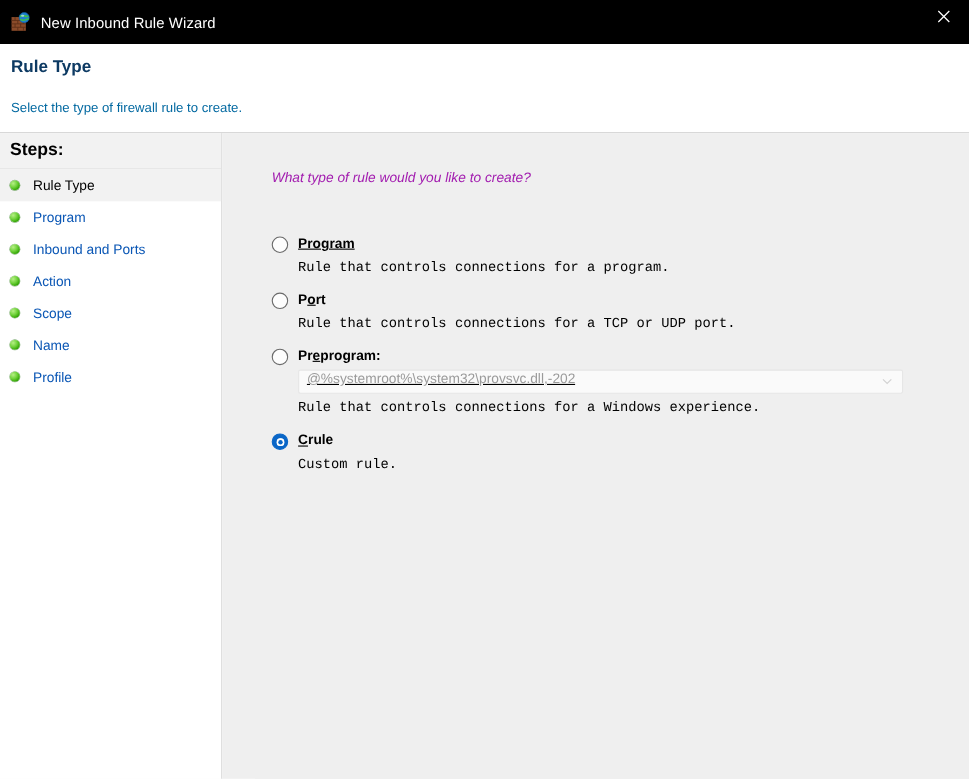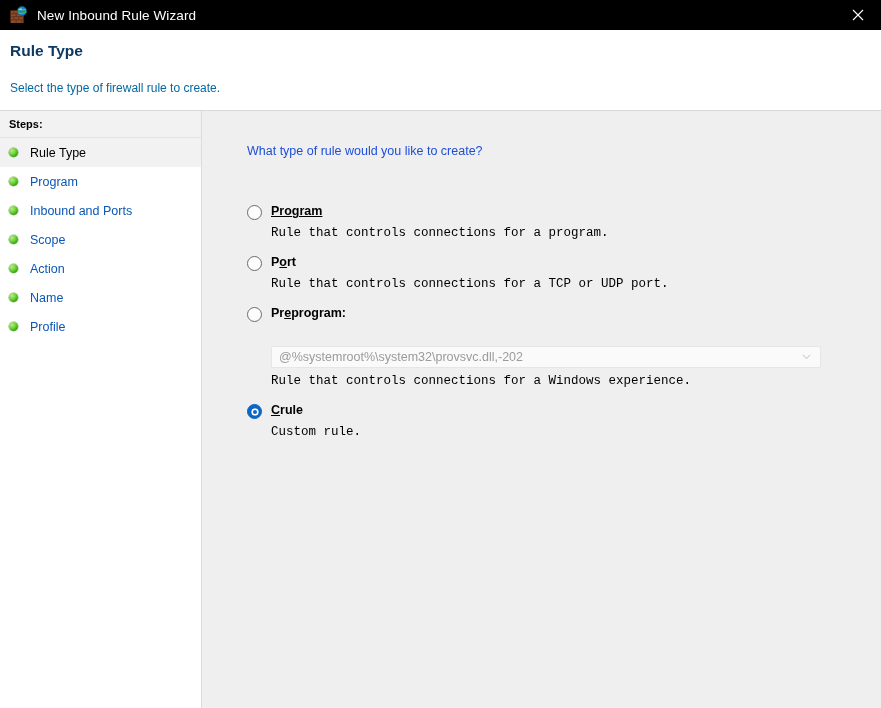--- a/index.html
+++ b/index.html
@@ -12,21 +12,21 @@
     overflow: hidden;
     background: #ffffff;
     font-family: "Liberation Sans", sans-serif;
     font-size: 12px;
     color: #000000;
     -webkit-font-smoothing: antialiased;
   }
 
   
   .titlebar {
-    height: 30px;
+    height: 40px;
     background: #000000;
     display: flex;
     align-items: center;
     position: relative;
   }
   .titlebar-icon {
     width: 18px;
     height: 18px;
     margin-left: 10px;
     margin-right: 9px;
@@ -87,21 +87,21 @@
     flex: 0 0 202px;
     background: #ffffff;
     border-right: 1px solid #dcdcdc;
     box-sizing: border-box;
     padding-top: 0;
   }
   .steps-head {
     background: #f2f2f2;
     border-bottom: 1px solid #e3e3e3;
     font-weight: bold;
-    font-size: 11px;
+    font-size: 16px;
     color: #000000;
     padding: 7px 0 7px 9px;
     box-sizing: border-box;
   }
   .step {
     display: flex;
     align-items: center;
     height: 29px;
     padding-left: 9px;
     box-sizing: border-box;
@@ -134,23 +134,24 @@
     flex: 1 1 auto;
     background: #efefef;
     position: relative;
     box-sizing: border-box;
   }
   .content-inner {
     padding: 32px 0 0 45px;
   }
   .question {
     font-size: 12.5px;
-    color: #1d4ed8;
+    color: #a21caf;
     margin-bottom: 0;
     line-height: 16px;
+    font-style: italic;
   }
 
   .options {
     margin-top: 45px;
   }
   .option {
     margin-bottom: 14px;
   }
   .option-row {
     display: flex;
@@ -209,31 +210,32 @@
   .opt-desc {
     font-size: 12.5px;
     color: #000000;
     margin: 6px 0 0 24px;
     line-height: 15px;
     font-family: Liberation Mono, monospace;
   }
 
   
   .combo {
-    margin: 24px 0 0 24px;
+    margin: 4px 0 0 24px;
     width: 550px;
     height: 22px;
     background: #fafafa;
     border: 1px solid #e6e6e6;
     border-radius: 2px;
     box-sizing: border-box;
     display: flex;
-    align-items: center;
+    align-items: flex-start;
     position: relative;
     cursor: default;
+    text-decoration: underline;
   }
   .combo-text {
     font-size: 12.5px;
     color: #9b9b9b;
     padding-left: 7px;
     white-space: nowrap;
     overflow: hidden;
   }
   .combo-arrow {
     position: absolute;
@@ -298,25 +300,25 @@
         <div class="step">
           <span class="bullet"></span>
           <span class="step-label">Program</span>
         </div>
         <div class="step">
           <span class="bullet"></span>
           <span class="step-label">Inbound and Ports</span>
         </div>
         <div class="step">
           <span class="bullet"></span>
+          <span class="step-label">Action</span>
+        </div>
+        <div class="step">
+          <span class="bullet"></span>
           <span class="step-label">Scope</span>
-        </div>
-        <div class="step">
-          <span class="bullet"></span>
-          <span class="step-label">Action</span>
         </div>
         <div class="step">
           <span class="bullet"></span>
           <span class="step-label">Name</span>
         </div>
         <div class="step">
           <span class="bullet"></span>
           <span class="step-label">Profile</span>
         </div>
       </div>

